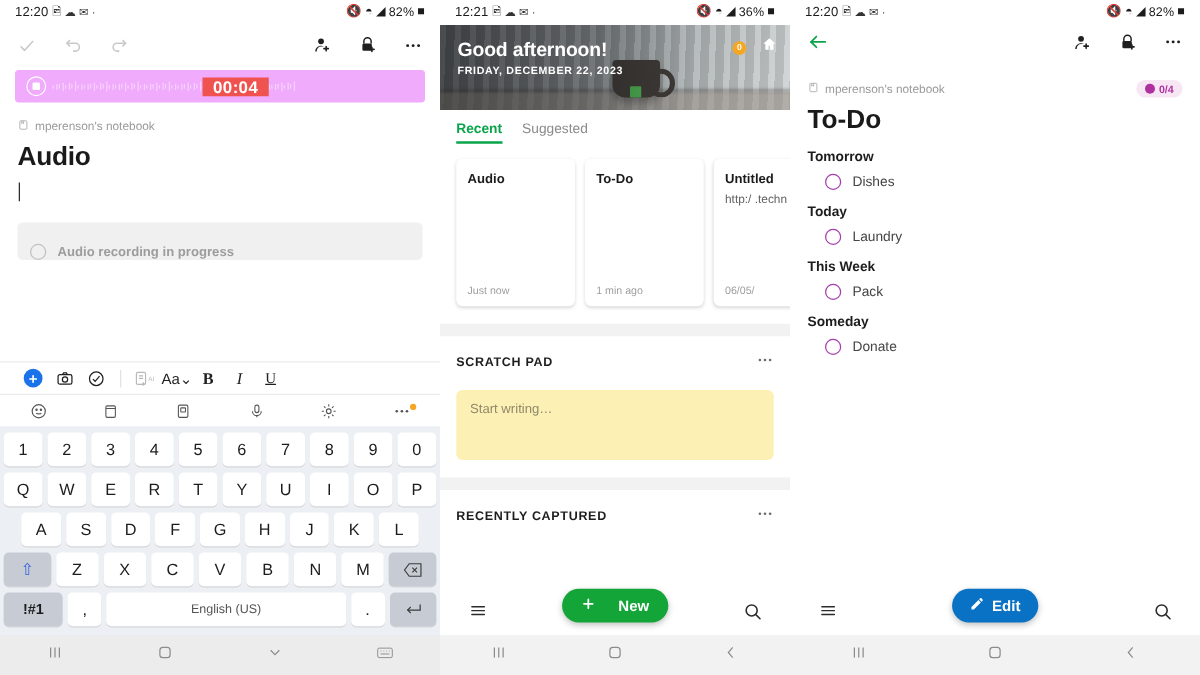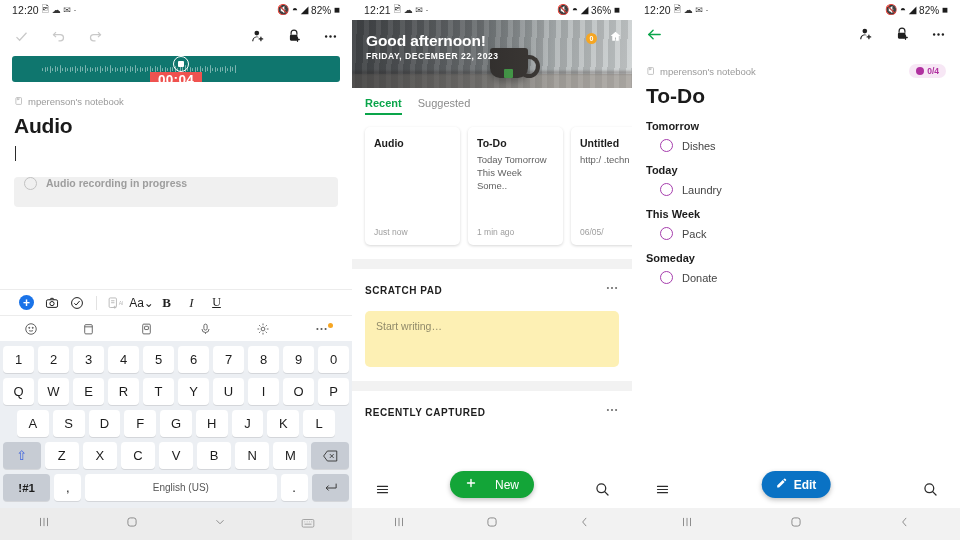--- a/index.html
+++ b/index.html
@@ -33,23 +33,22 @@
     height: 32px; display: flex; align-items: center; padding: 0 14px; gap: 20px;
   }
   .et-left { display: flex; gap: 22px; align-items:center; }
   .et-right { margin-left:auto; display: flex; gap: 22px; align-items:center; }
   .ic { display: inline-flex; align-items: center; justify-content: center; }
   .ic.dim svg { stroke: #c9c9c9; }
   .ic svg { display:block; }
 
   .rec-bar {
     margin: 4px 12px 0 12px; height: 26px; border-radius: 3px;
-    background: #0f766e; display: flex; align-items: center; position: relative;
+    background: #f0abfc; display: flex; align-items: center; position: relative;
     overflow: hidden;
-    flex-direction: column;
   }
   .rec-stop {
     width: 16px; height: 16px; border-radius: 50%; border: 1.6px solid #fff;
     margin-left: 9px; display:flex; align-items:center; justify-content:center; flex:none;
   }
   .rec-stop i { width: 6px; height: 6px; background: #fff; display:block; border-radius:1px; }
   .rec-wave { position:absolute; left:30px; right:6px; top:0; bottom:0; display:flex; align-items:center; gap:1.5px; }
   .rec-wave span { width:1px; background: rgba(255,255,255,.45); border-radius:1px; }
   .rec-time {
     position: relative; margin: 0 auto; color: #fff; font-size: 13.5px; font-weight: 700;
@@ -57,21 +56,21 @@
     background:#EF5350; padding: 0 8px;
   }
 
   .nb-line { display:flex; align-items:center; gap:5px; padding: 10px 14px 0 14px; }
   .nb-line .nb-txt { font-size: 9.5px; color: #9a9a9a; }
   .note-title { padding: 4px 14px 0 14px; font-size: 21px; font-weight: 700; color: #1a1a1a; letter-spacing:-.2px;}
   .caret-line { padding: 8px 14px 0 15px; }
   .caret { display:inline-block; width: 1px; height: 15px; background:#2b2b2b; }
   .audio-chip {
     margin: 12px 14px 0 14px; height: 30px; background:#f0f0f0; border-radius: 4px;
-    display:flex; align-items:flex-start; padding: 0 10px; gap: 9px;
+    display:flex; align-items:flex-end; padding: 0 10px; gap: 9px;
   }
   .audio-chip .circ { width:13px; height:13px; border-radius:50%; border:1.5px solid #c2c2c2; }
   .audio-chip .lbl { font-size: 10.5px; color:#9d9d9d; font-weight:700; }
 
   
   .fmt-wrap { position:absolute; left:0; right:0; bottom: 0; }
   .fmt-row {
     height: 26px; background:#fff; display:flex; align-items:center; padding: 0 14px; gap: 0;
   }
   .fmt-row.r1 { border-top: 1px solid #ececec; }
@@ -141,21 +140,21 @@
   }
   .card-t { font-size: 10.5px; font-weight:700; color:#1c1c1c; }
   .card-b { font-size: 9.5px; color:#616161; margin-top: 5px; line-height: 1.35; }
   .card-time { position:absolute; left:9px; bottom: 8px; font-size: 8.5px; color:#9e9e9e; }
   .divider { height: 10px; background:#f2f2f2; margin-top: 14px; }
   .scratch { background:#fdf0b4; border-radius: 5px; margin: 12px 13px 0 13px; height: 56px; padding: 9px 11px;}
   .scratch .ph { font-size: 10.5px; color:#908a6a; }
   .fab-green {
     position:absolute; left: 50%; transform: translateX(-50%); bottom: 42px;
     background:#13a538; color:#fff; height: 27px; border-radius: 14px; padding: 0 15px;
-    display:flex; align-items:center; gap: 18px; font-size: 12px; font-weight:400; z-index: 6;
+    display:flex; align-items:center; gap: 18px; font-size: 12px; font-weight:700; z-index: 6;
     box-shadow: 0 2px 5px rgba(0,0,0,.25);
   }
   .fab-blue {
     position:absolute; left: 50%; transform: translateX(-50%); bottom: 42px;
     background:#0a72c4; color:#fff; height: 27px; border-radius: 14px; padding: 0 14px;
     display:flex; align-items:center; gap: 6px; font-size: 12px; font-weight:700; z-index: 6;
     box-shadow: 0 2px 5px rgba(0,0,0,.25);
   }
   .bottombar { position:absolute; left:0; right:0; bottom: 32px; height: 34px; background:#fff;
                display:flex; align-items:center; justify-content:space-between; padding: 0 22px; }
@@ -567,21 +566,20 @@
     </div>
 
     <div class="cards">
       <div class="card">
         <div class="card-t">Audio</div>
         <div class="card-b"></div>
         <div class="card-time">Just now</div>
       </div>
       <div class="card">
         <div class="card-t">To-Do</div>
-        <div class="card-b">Today Tomorrow This Week Some..</div>
         <div class="card-time">1 min ago</div>
       </div>
       <div class="card">
         <div class="card-t">Untitled</div>
         <div class="card-b">http:/ .techn</div>
         <div class="card-time">06/05/</div>
       </div>
     </div>
 
     <div class="divider"></div>

